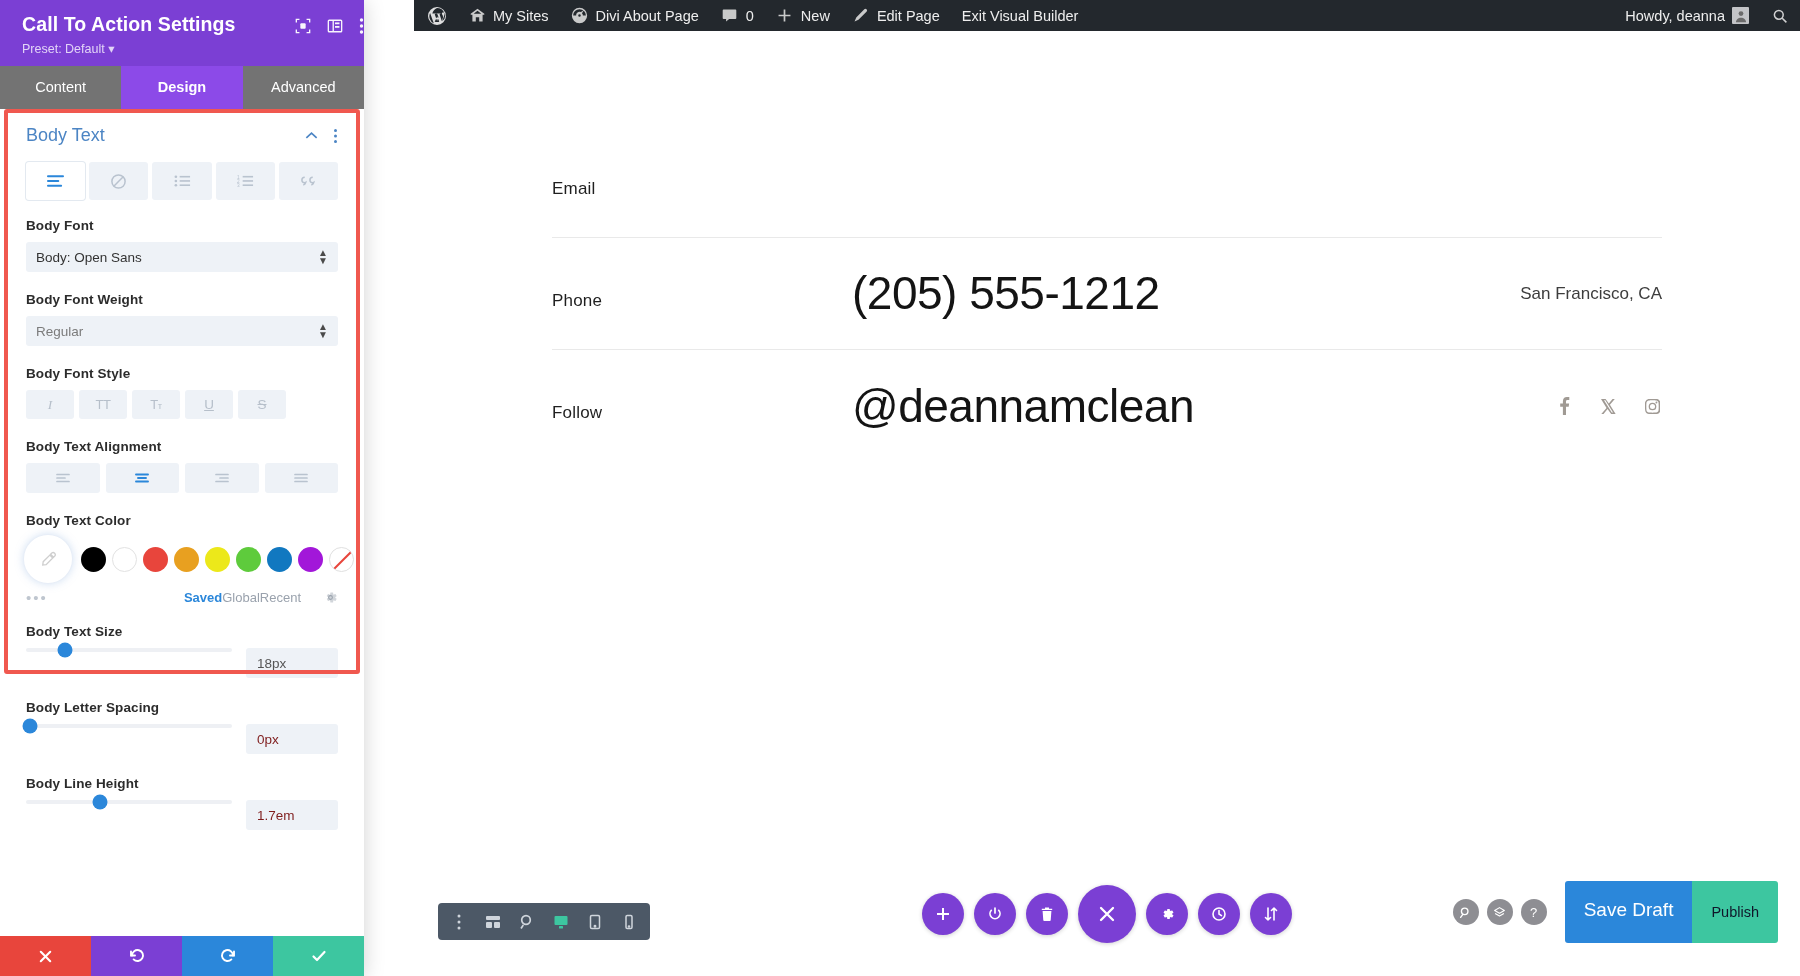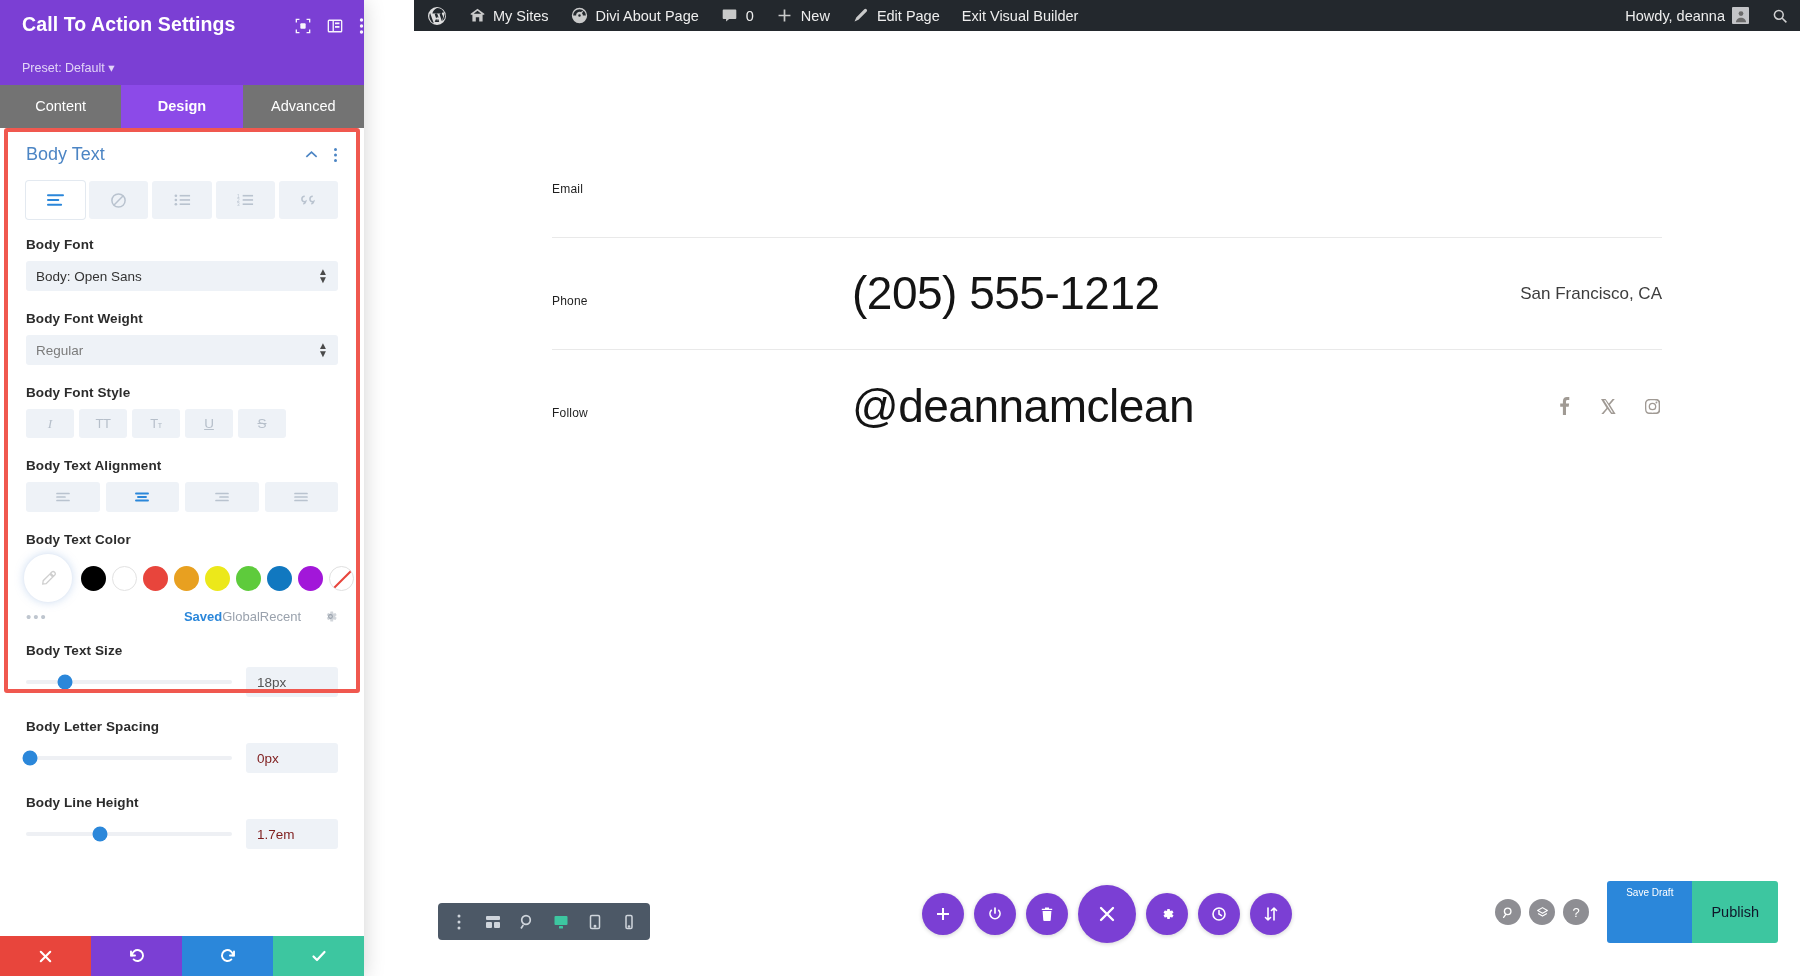--- a/index.html
+++ b/index.html
@@ -42,21 +42,21 @@
     width: 1110px; margin: 0 auto; padding-top: 95px;
     font-family: "Liberation Sans Narrow", "Liberation Sans", sans-serif;
   }
   .contact-row {
     display: flex; align-items: center; min-height: 112px;
     border-bottom: 1px solid #e9e9e9; position: relative;
   }
   .contact-row.last { border-bottom: none; }
   .c-label {
     width: 300px; flex: 0 0 300px;
-    font-size: 12px; color: #1f1f1f; letter-spacing: .2px;
+    font-size: 17px; color: #1f1f1f; letter-spacing: .2px;
     font-weight: 400;
     margin-top: 14px;
   }
   .c-value {
     flex: 1; font-size: 42px; color: #141414; letter-spacing: -.5px;
     line-height: 1.1; font-weight: 400;
   }
   .c-value.big { font-size: 46px; }
   .c-meta {
     font-size: 17px; color: #3d3d3d; white-space: nowrap;
@@ -76,21 +76,21 @@
     display: flex; flex-direction: column;
     box-shadow: 0 2px 20px rgba(0,0,0,.18);
   }
   .dp-header {
     background: #7b3fd4; color: #fff; padding: 13px 0 10px 22px;
     display: flex; align-items: flex-start;
   }
   .dp-titles { flex: 1; }
   .dp-title { font-size: 19.5px; font-weight: 700; line-height: 1.2; letter-spacing: .1px;}
   .dp-preset {
-    font-size: 12.5px; margin-top: 24px; color: #e2d4f7; font-weight: 400;
+    font-size: 12.5px; margin-top: 5px; color: #e2d4f7; font-weight: 400;
   }
   .dp-hdr-icons { display: flex; align-items: center; gap: 16px; padding-top: 4px; }
   .dp-hdr-icons span { cursor: pointer; opacity: .95; display: inline-flex; }
   .dp-hdr-icons svg { display: block; }
 
   .dp-tabs { display: flex; background: #737373; }
   .dp-tab {
     flex: 1; text-align: center; padding: 13px 0 14px; color: #fff;
     font-size: 14.5px; cursor: pointer;
   }
@@ -171,21 +171,21 @@
     content: ""; position: absolute; left: -3px; top: 11px; width: 32px; height: 2px;
     background: #e8453c; transform: rotate(-45deg);
   }
   .sw-meta { display: flex; align-items: center; margin: 8px 0 18px; }
   .dots3 { color: #bfc6cf; font-size: 15px; letter-spacing: 2px; width: 46px; }
   .sw-meta .spacer { flex: 1; }
   .sw-tab { font-size: 13px; color: #9aa2ad; cursor: pointer; }
   .sw-tab.on { color: #2b87da; font-weight: 700; }
   .sw-gear { margin-left: 22px; color: #9aa2ad; display: inline-flex; cursor: pointer; }
 
-  .range-row { display: flex; align-items: center; gap: 14px; margin-bottom: 22px; }
+  .range-row { display: flex; gap: 14px; margin-bottom: 22px; }
   .range-track {
     flex: 1; height: 4px; background: #eef0f4; border-radius: 3px; position: relative;
     cursor: pointer;
   }
   .range-knob {
     position: absolute; top: 50%; width: 15px; height: 15px; border-radius: 50%;
     background: #2b87da; transform: translate(-50%, -50%);
   }
   .range-val {
     width: 92px; height: 30px; background: #eef2f7; border-radius: 3px;
@@ -235,21 +235,21 @@
     display: flex; align-items: center; gap: 8px; pointer-events: auto;
   }
   .gbtn {
     width: 26px; height: 26px; border-radius: 50%; background: #8e8e93;
     display: flex; align-items: center; justify-content: center; color: #fff;
     font-size: 13px; cursor: pointer;
   }
   .gbtn svg { display: block; }
   .pubgroup { display: flex; margin-left: 10px; border-radius: 3px; overflow: hidden; }
   .pub-save {
-    background: #2b87da; color: #fff; padding: 6px 19px; font-size: 10px; cursor: pointer;
+    background: #2b87da; color: #fff; padding: 18px 19px; font-size: 19px; cursor: pointer;
   }
   .pub-pub {
     background: #3dc6a0; color: #0f172a; padding: 23px 19px; font-size: 14.5px; cursor: pointer;
   }
 </style>
 </head>
 <body>
 
 <div id="page-canvas">
   <div class="contact-wrap">

